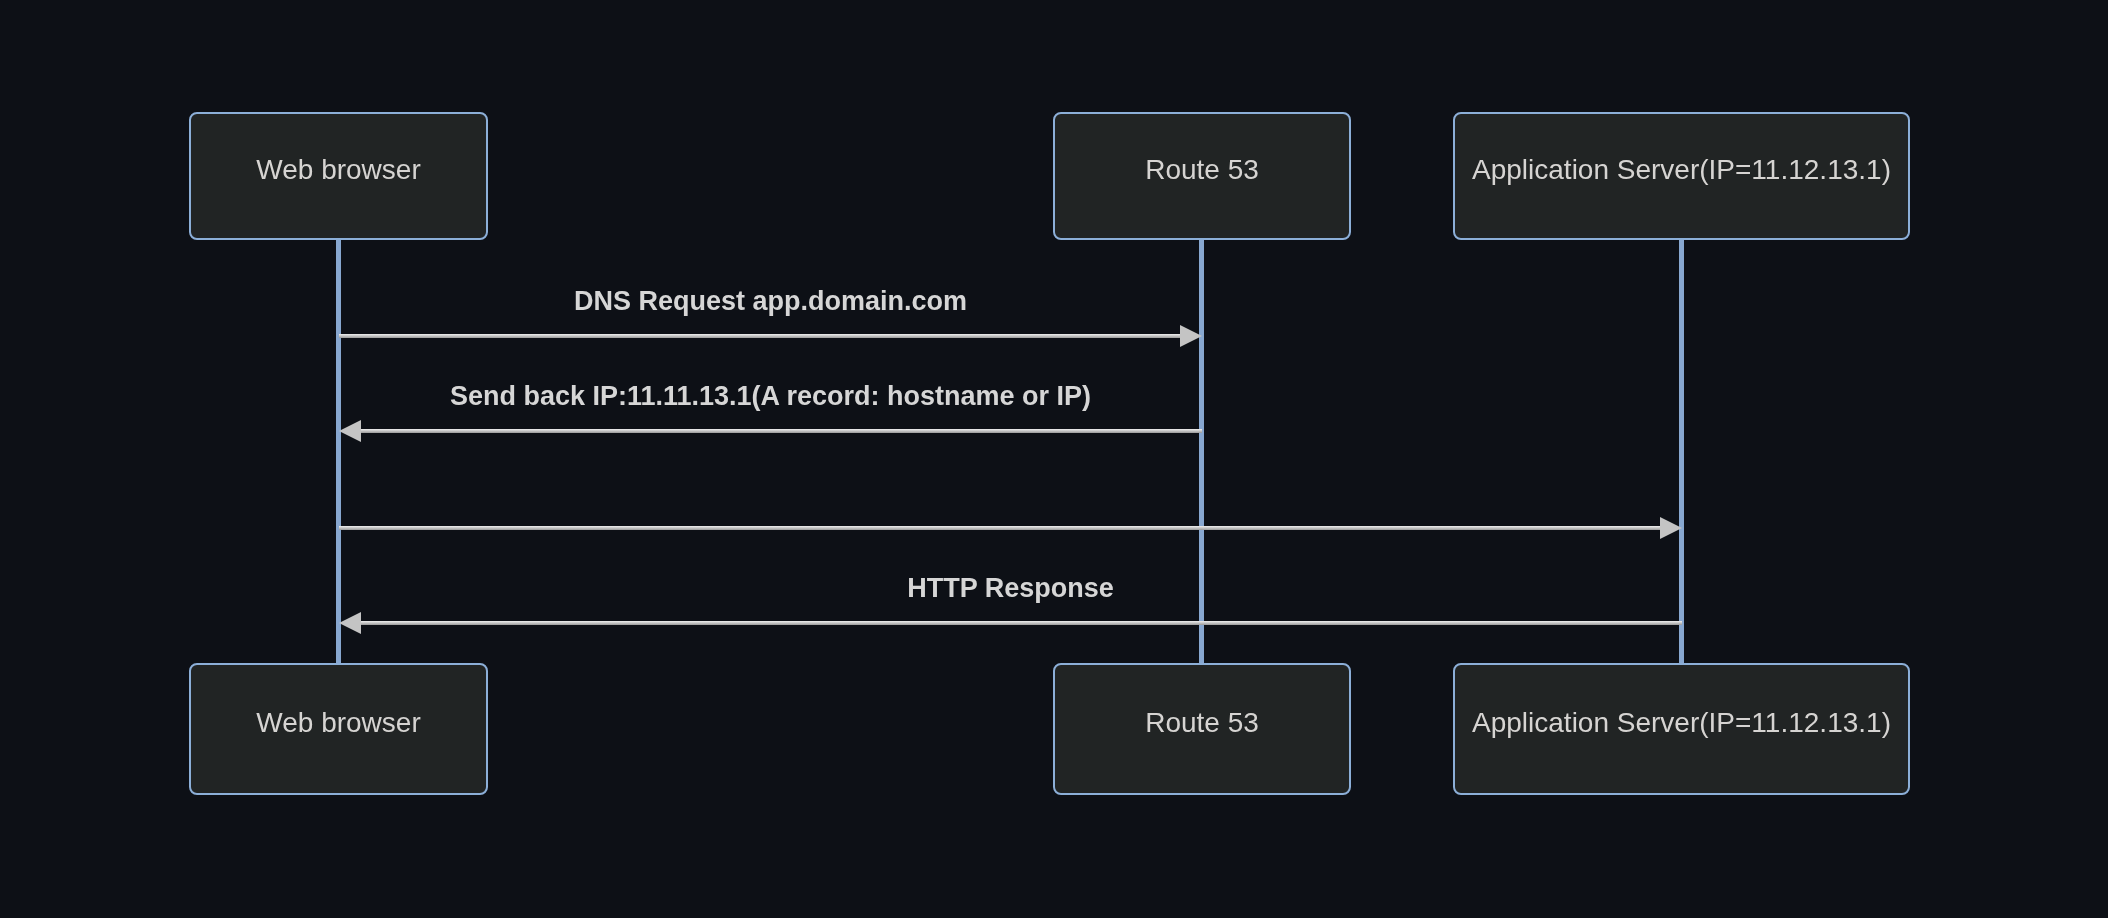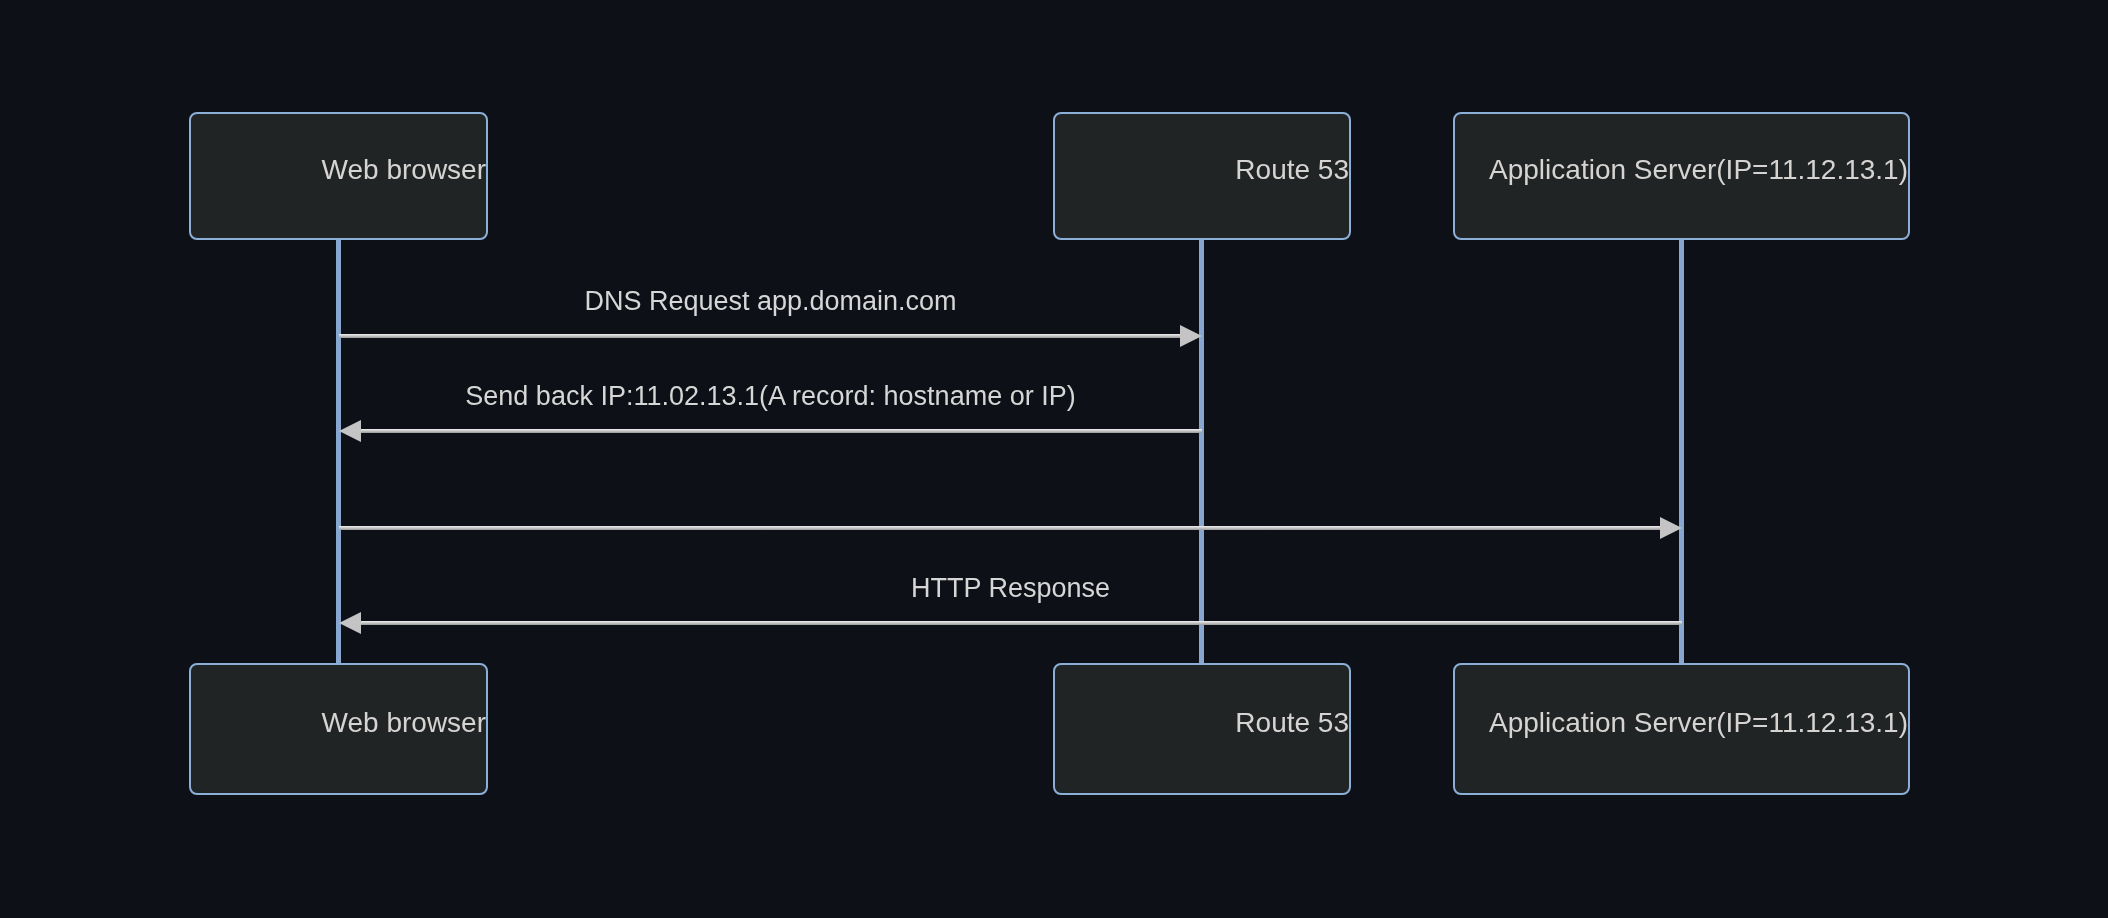--- a/index.html
+++ b/index.html
@@ -18,21 +18,21 @@
     font-family:"Liberation Sans","DejaVu Sans",sans-serif;
     overflow:hidden;
   }
   .stage{position:relative;width:2108px;height:918px;}
 
   .actor-box{
     position:absolute;
     background:var(--actor-fill);
     border:2px solid var(--actor-border);
     border-radius:8px;
-    display:flex;align-items:center;justify-content:flex-end;
+    display:flex;align-items:center;justify-content:center;
     color:var(--actor-text);
     font-size:28px;
     white-space:nowrap;
     padding-bottom:12px;
     z-index:3;
   }
   .lifeline{
     position:absolute;
     width:5px;
     top:240px;height:424px;
@@ -54,21 +54,21 @@
   }
   .arrowhead.left{
     border-top:11px solid transparent;
     border-bottom:11px solid transparent;
     border-right:22px solid var(--arrow);
   }
   .msg-label{
     position:absolute;height:36px;line-height:36px;
     text-align:center;
     color:var(--message-text);
-    font-size:27px;font-weight:normal;
+    font-size:27px;font-weight:bold;
     white-space:nowrap;
     z-index:2;
   }
 </style>
 </head>
 <body>
 
 <div class="stage">
 
   <div class="lifeline" style="left:336px"></div>
@@ -92,21 +92,21 @@
     <span>Route 53</span>
   </div>
   <div class="actor-box" style="left:1453px;top:663px;width:457px;height:132px">
     <span>Application Server(IP=11.12.13.1)</span>
   </div>
 
   <div class="msg-label" style="left:339px;top:283px;width:863px">DNS Request app.domain.com</div>
   <div class="msg-line" style="left:339px;top:334px;width:847px"></div>
   <div class="arrowhead right" style="left:1180px;top:325px"></div>
 
-  <div class="msg-label" style="left:339px;top:378px;width:863px">Send back IP:11.02.13.1(A record: hostname or IP)</div>
+  <div class="msg-label" style="left:339px;top:378px;width:863px">Send back IP:11.11.13.1(A record: hostname or IP)</div>
   <div class="msg-line" style="left:355px;top:429px;width:847px"></div>
   <div class="arrowhead left" style="left:339px;top:420px"></div>
 
   <div class="msg-line" style="left:339px;top:526px;width:1327px"></div>
   <div class="arrowhead right" style="left:1660px;top:517px"></div>
 
   <div class="msg-label" style="left:339px;top:570px;width:1343px">HTTP Response</div>
   <div class="msg-line" style="left:355px;top:621px;width:1327px"></div>
   <div class="arrowhead left" style="left:339px;top:612px"></div>
 

